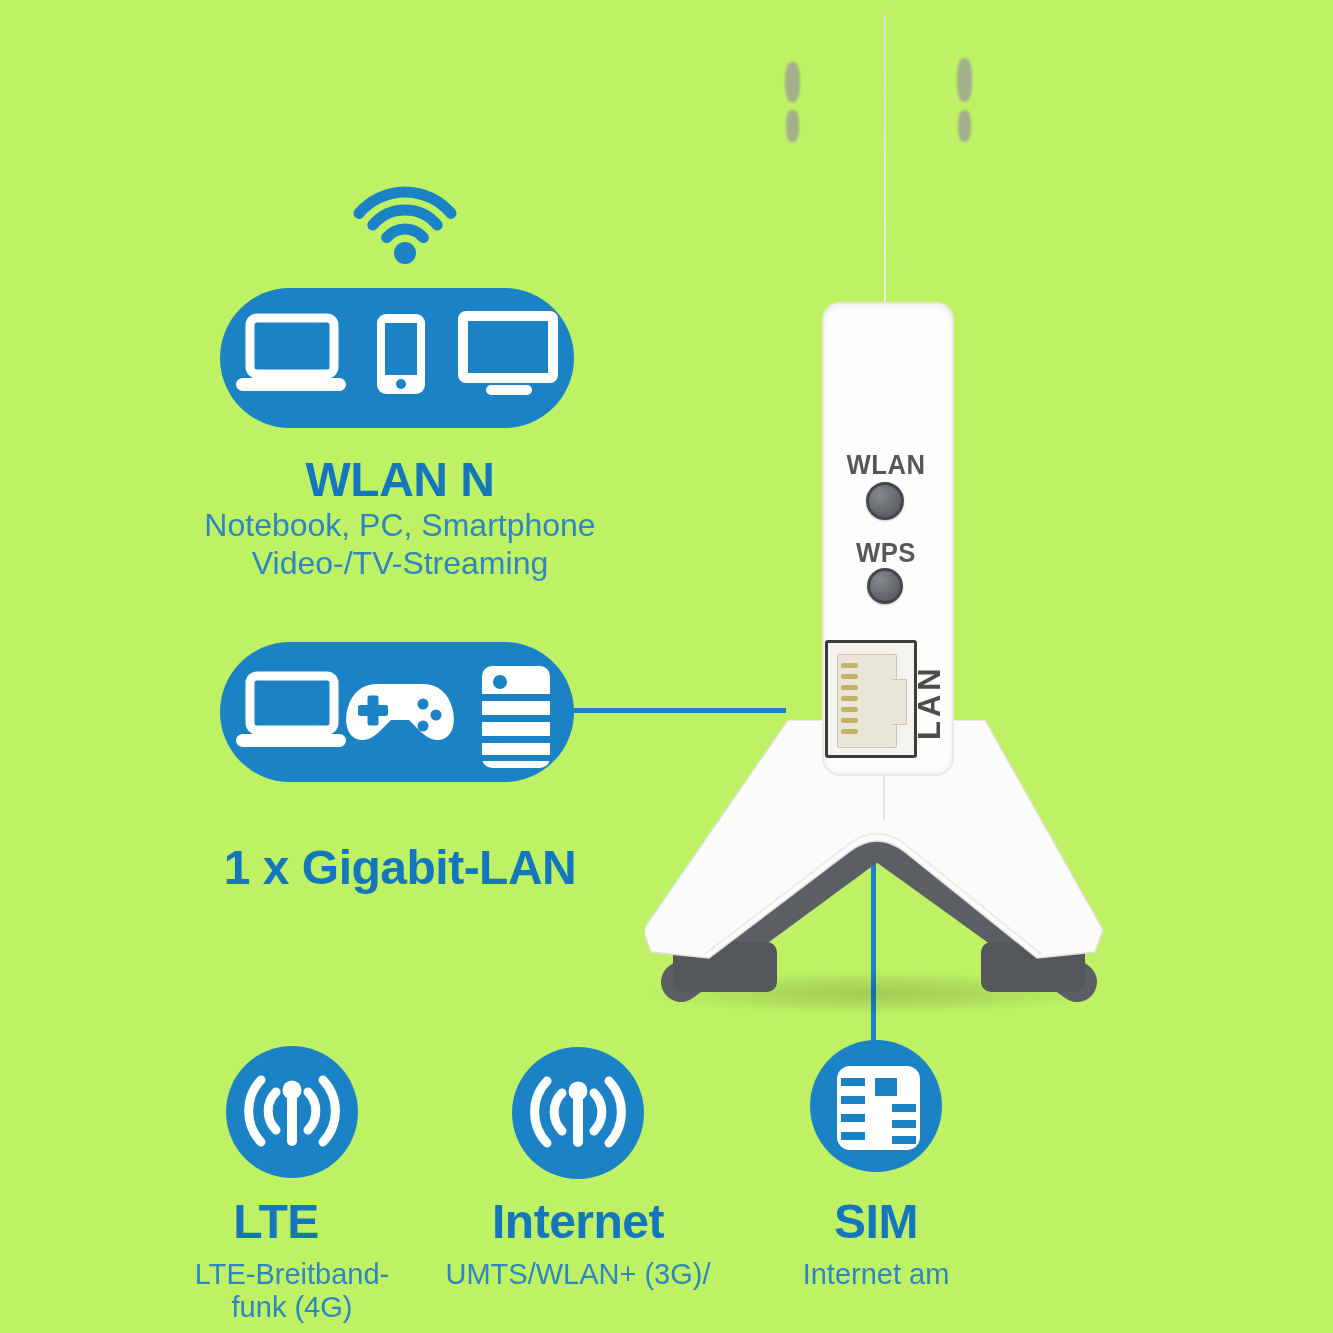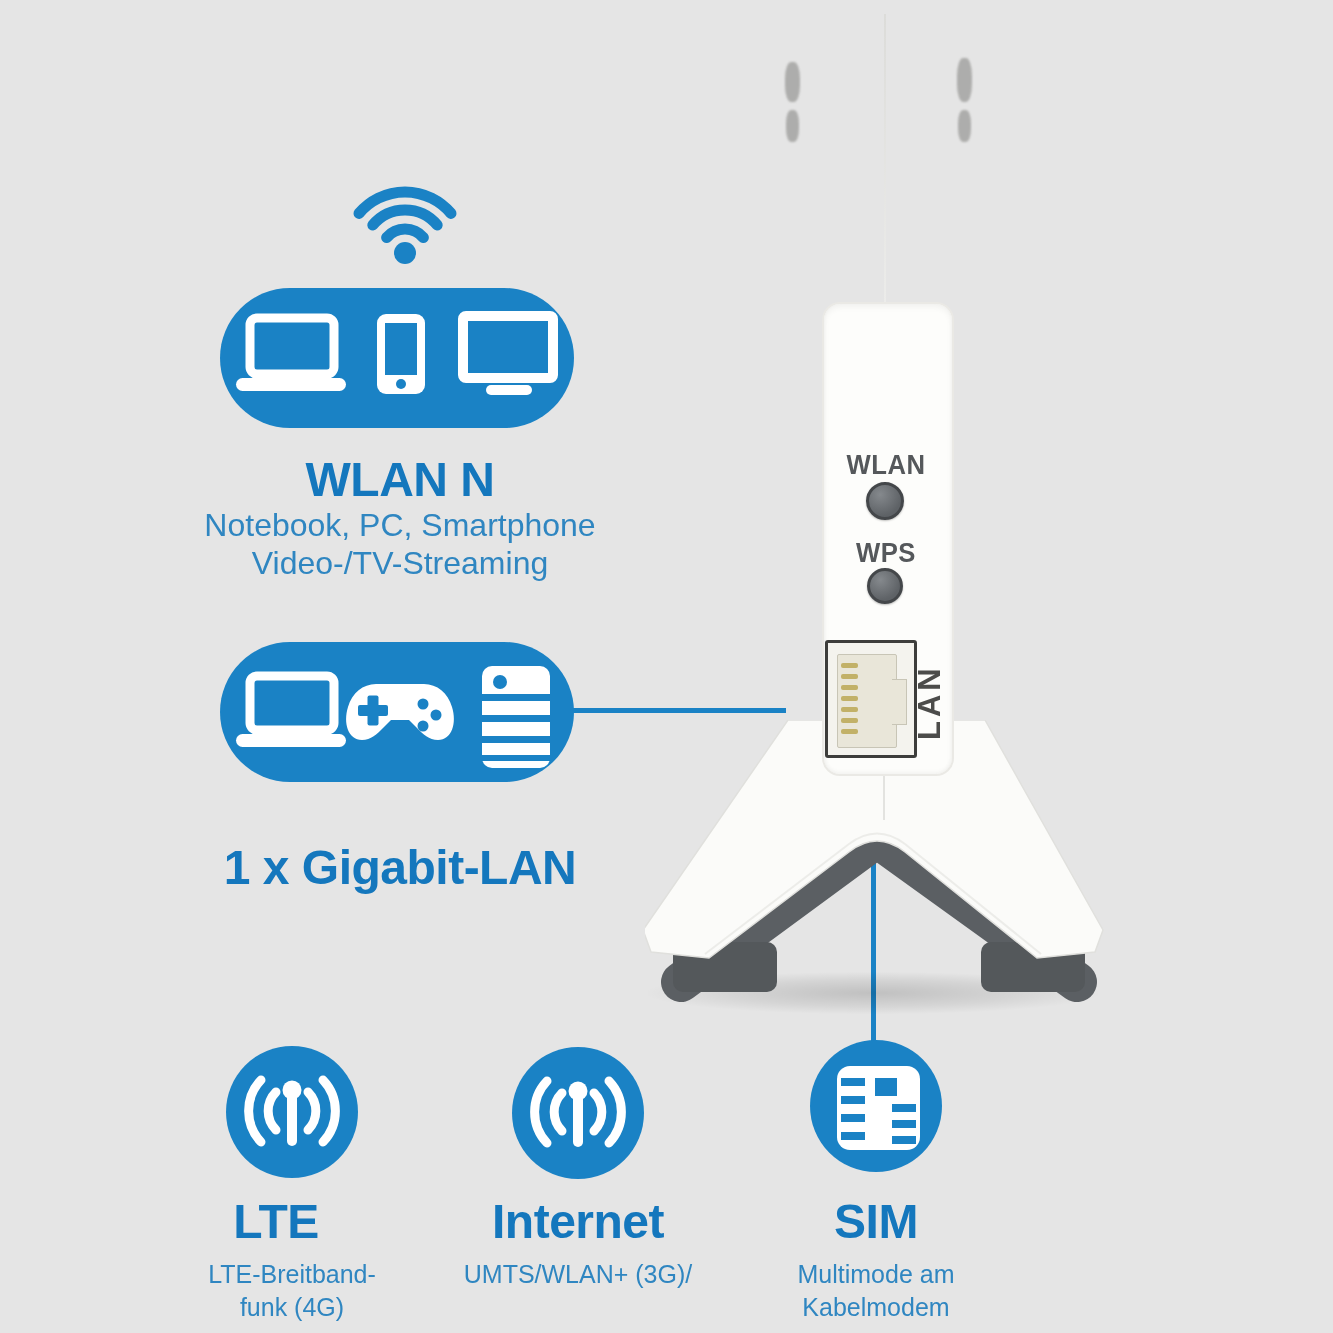--- a/index.html
+++ b/index.html
@@ -1,38 +1,38 @@
 <!DOCTYPE html>
 <html><head>
 <meta charset="utf-8">
 <style>
   html,body{margin:0;padding:0;background:#fff;}
   #stage{
-    position:relative;width:1333px;height:1333px;background:#e5e5e5;overflow:hidden;
+    position:relative;width:1333px;height:1333px;background:#bef264;overflow:hidden;
     font-family:"Liberation Sans", sans-serif;
   }
   .abs{position:absolute;}
   
   .pill{
     position:absolute;width:354px;height:140px;border-radius:70px;
     background:#1a82c5;
   }
   .circle-badge{
     position:absolute;width:132px;height:132px;border-radius:50%;
     background:#1a82c5;
   }
   .feat-title{
     position:absolute;text-align:center;font-weight:bold;
     color:#1477bd;font-size:48px;letter-spacing:-0.5px;white-space:nowrap;
   }
   .feat-desc{
     position:absolute;text-align:center;color:#2f86c1;font-size:32px;
     line-height:38px;white-space:nowrap;
   }
-  .feat-desc.small{line-height:33px;font-size:25px;}
+  .feat-desc.small{line-height:33px;font-size:29px;}
   .connector{position:absolute;background:#1a82c5;}
   
   .router-body{
     position:absolute;left:788px;top:8px;width:195px;height:740px;
     border-radius:28px 28px 0 0;
     background:linear-gradient(90deg,
       #c7c7c3 0px,#e9e9e6 7px,#fafaf8 22px,#ffffff 70px,#ffffff 115px,
       #f7f7f4 140px,#ececе8 152px,#efefec 153px,#dededa 170px,#c3c3bf 186px,#b5b5b1 195px);
   }
   .router-seam{
@@ -242,17 +242,16 @@
         <rect x="31" y="92" width="24" height="8"></rect>
         <rect x="65" y="38" width="22" height="18"></rect>
         <rect x="82" y="64" width="24" height="8"></rect>
         <rect x="82" y="80" width="24" height="8"></rect>
         <rect x="82" y="96" width="24" height="8"></rect>
       </g>
     </svg>
   </div>
   <div class="feat-title" style="left:676px;top:1194px;width:400px;">SIM</div>
   <div class="feat-desc small" style="left:676px;top:1258px;width:400px;">
-    <div>Multimode am</div>
-    <div>Kabelmodem</div>
+    <div>Internet am</div>
   </div>
 
 </div>
 
 </body></html>

